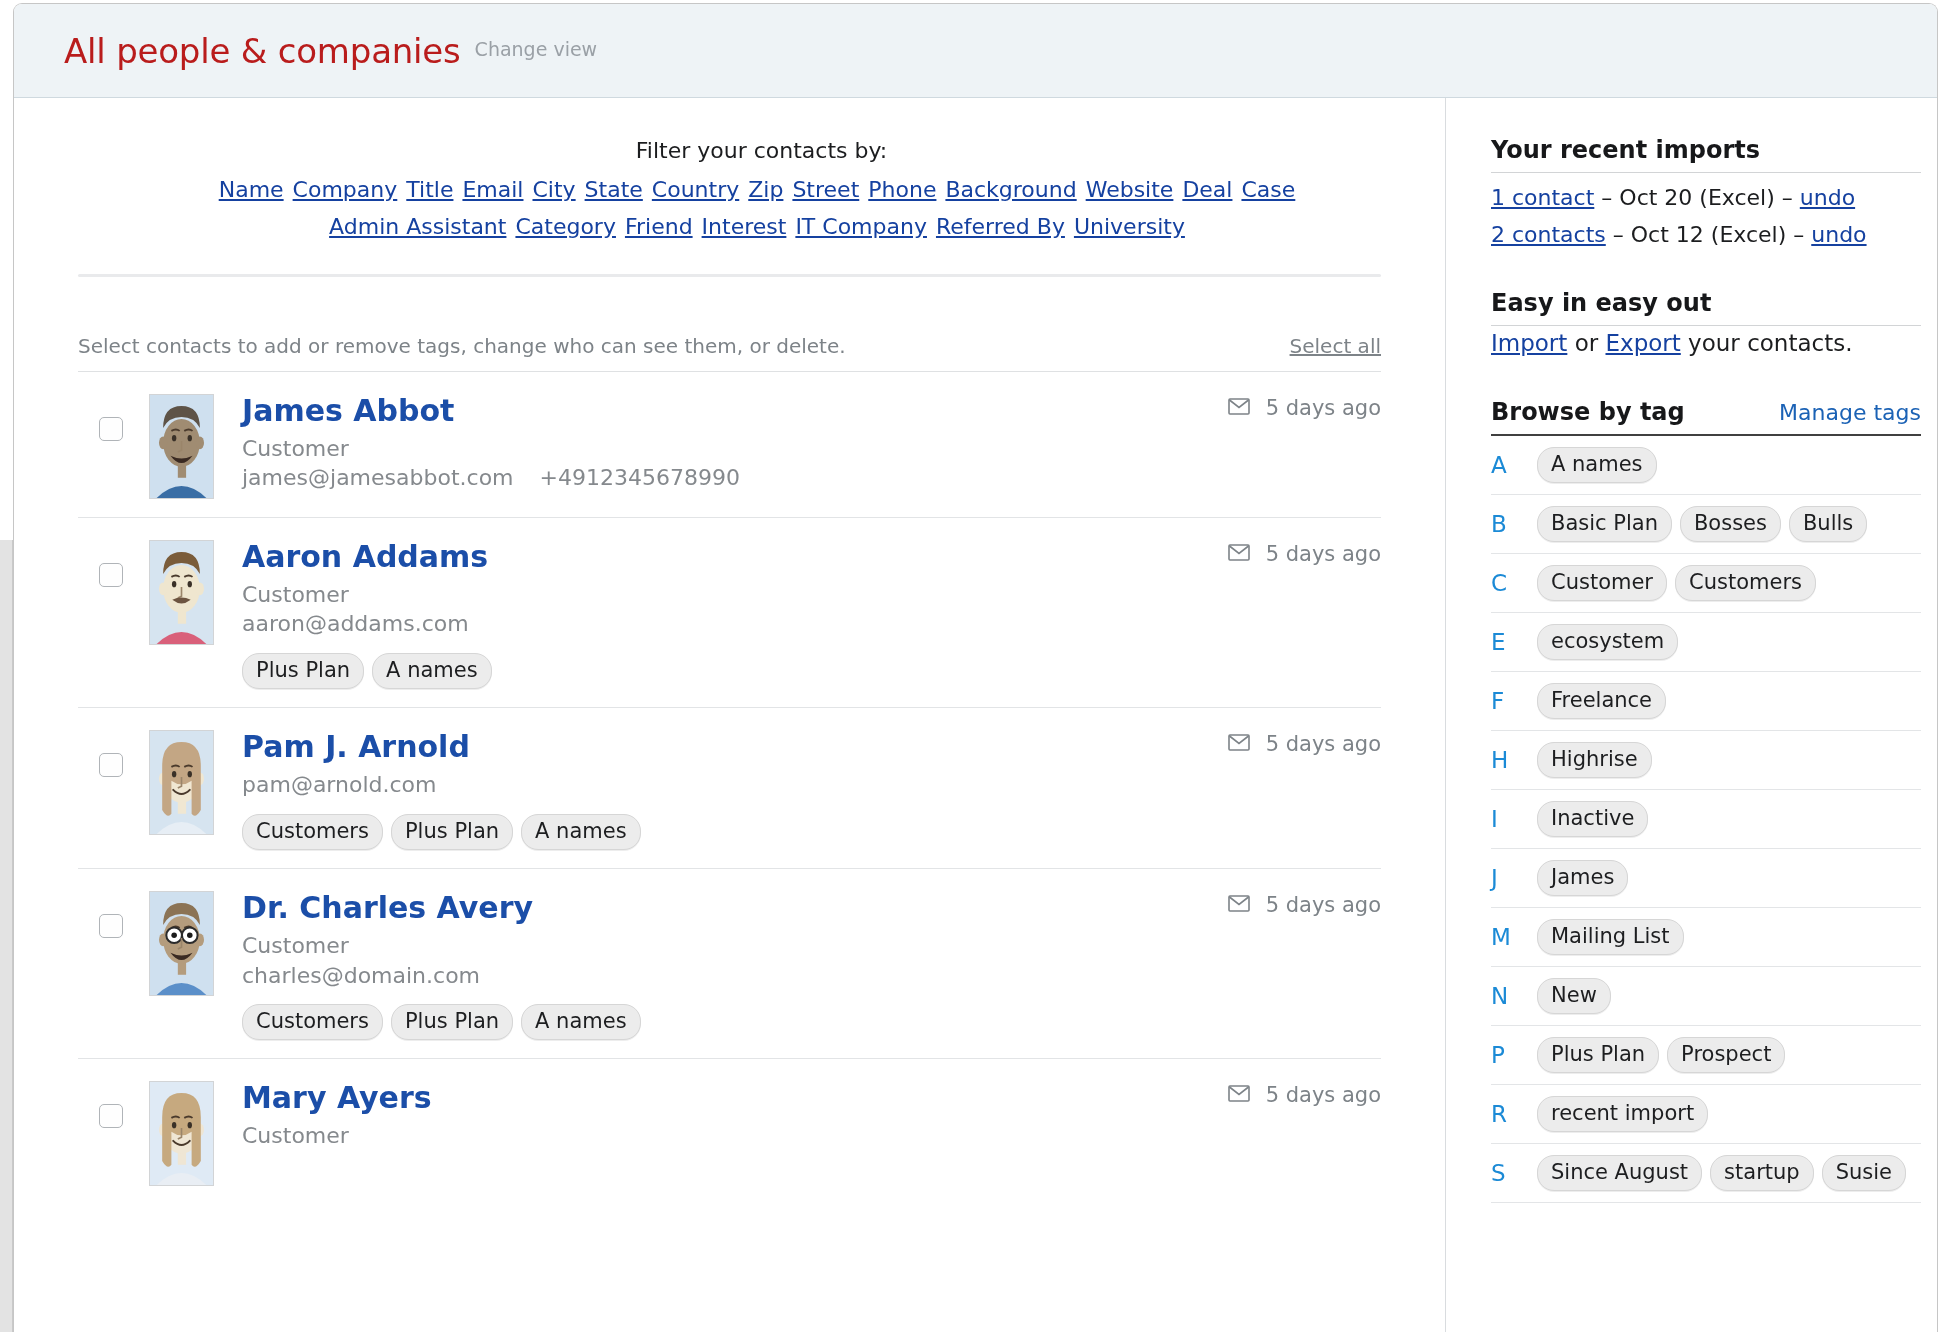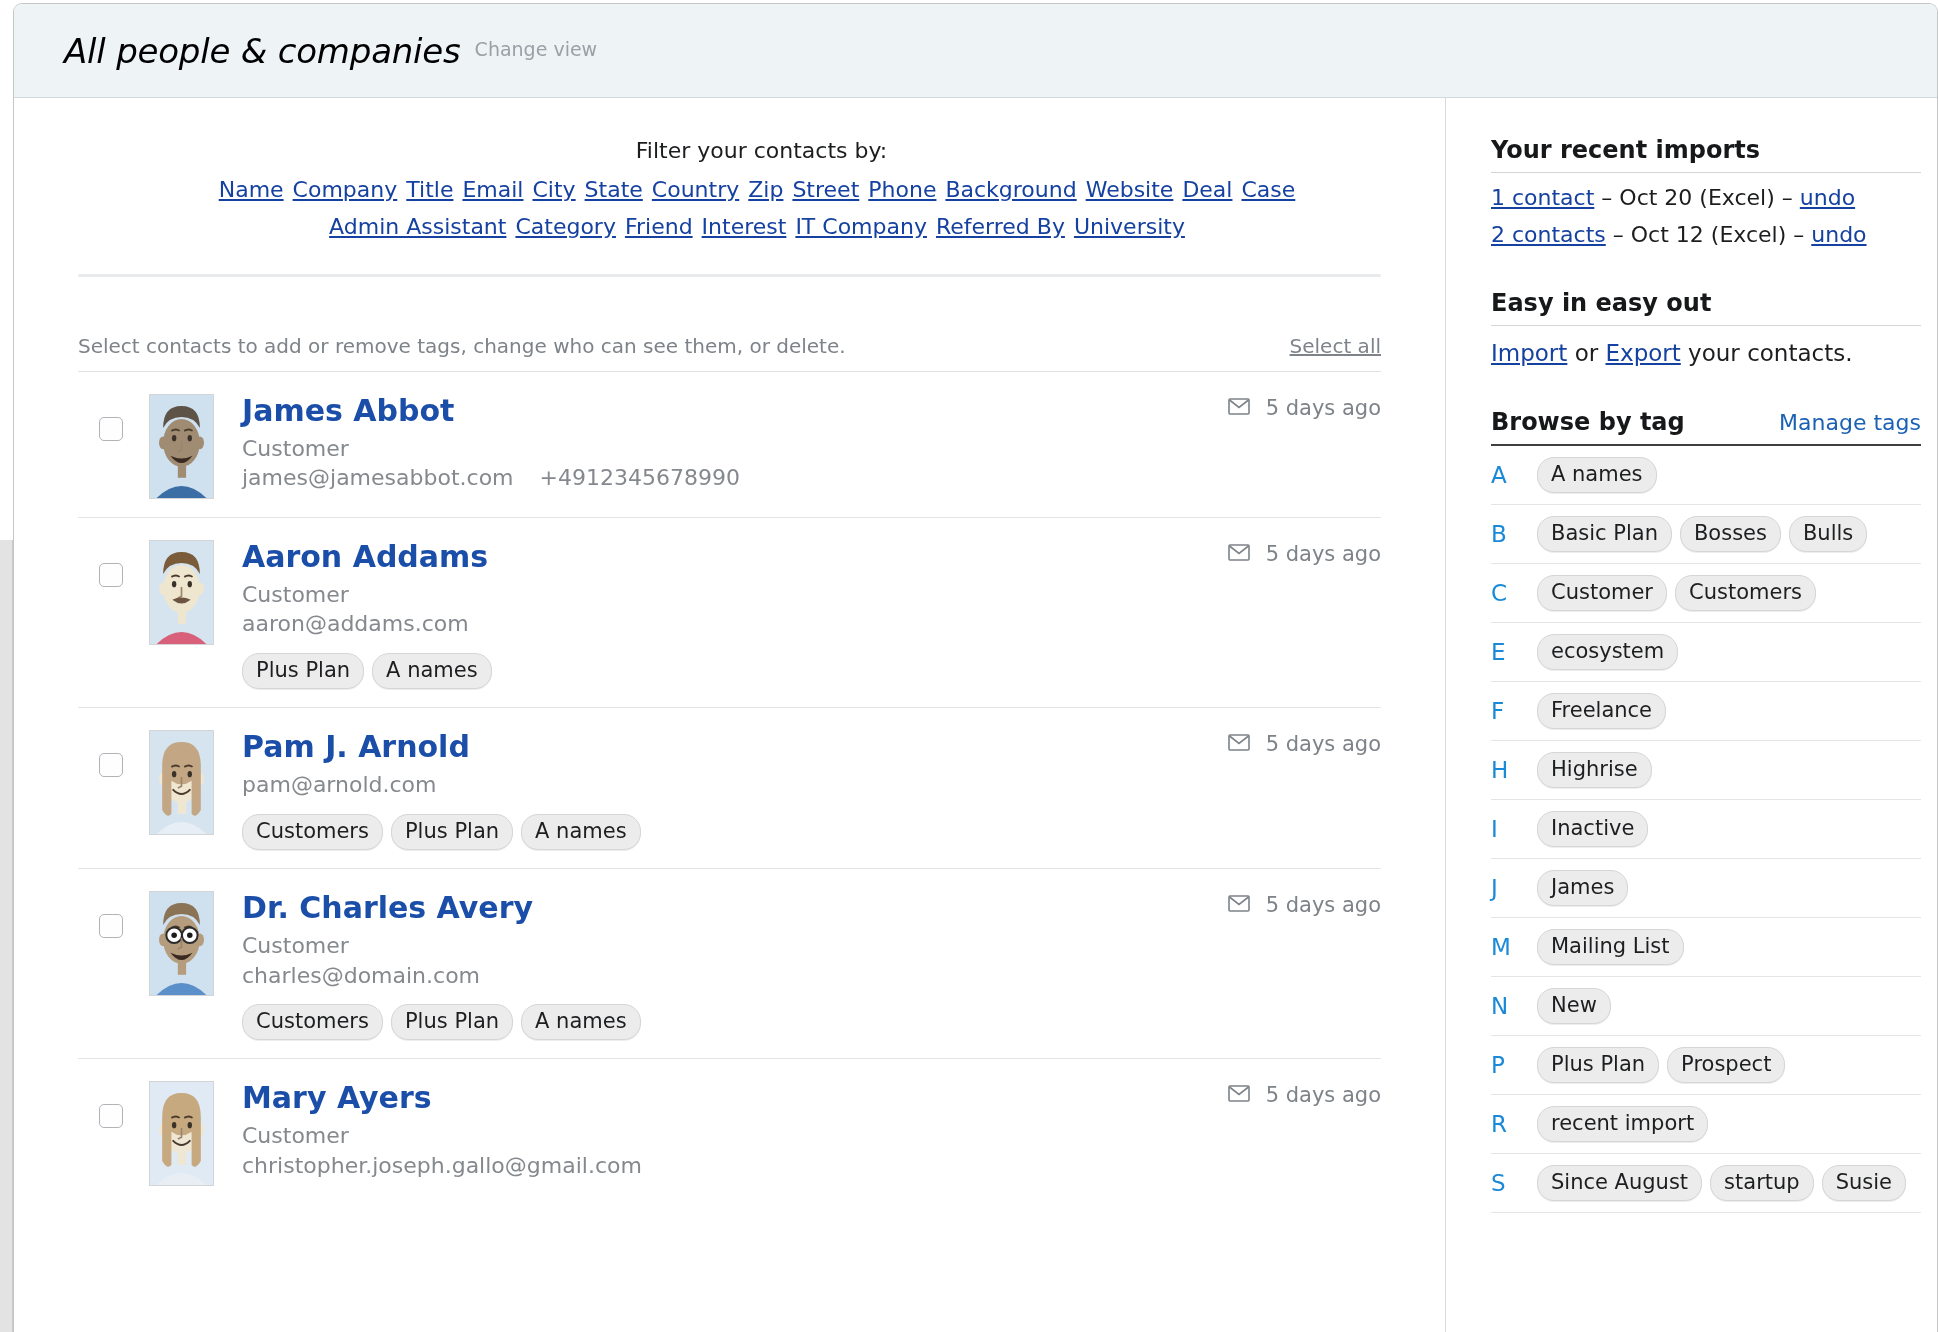--- a/index.html
+++ b/index.html
@@ -39,24 +39,23 @@
   .header {
     height: 94px;
     background: #eef3f6;
     border-bottom: 1px solid #cfd9df;
     display: flex;
     align-items: center;
     padding-left: 50px;
   }
   .header-title {
     font-size: 34px;
-    color: #000000;
+    color: #b91c1c;
     font-weight: 400;
     letter-spacing: -0.2px;
-    font-style: italic;
   }
   .header-changeview {
     font-size: 19px;
     color: #9aa0a6;
     margin-left: 14px;
     padding-bottom: 4px;
     cursor: pointer;
   }
 
   
@@ -194,21 +193,21 @@
   .side-h-row .side-h { border-bottom: none; padding-bottom: 0; }
   .manage-tags {
     font-size: 22px; color: #1b62b5; cursor: pointer;
   }
   .import-line {
     font-size: 22px; color: #1c1d1f;
     margin-top: 12px; white-space: nowrap;
   }
   .lnk { color: #1541a0; text-decoration: underline; cursor: pointer; }
   .side-gap { height: 42px; }
-  .easy-line { font-size: 23px; color: #1c1d1f; margin-top: 14px; }
+  .easy-line { font-size: 23px; color: #1c1d1f; margin-top: 4px; }
 
   .tag-group {
     display: flex; align-items: center;
     border-bottom: 1px solid #e3e5e7;
     padding: 11px 0 11px 0;
     min-height: 52px;
   }
   .tag-letter {
     width: 46px; flex: 0 0 auto;
     font-size: 23px; color: #1b8ad6;
@@ -376,21 +375,21 @@
     <ellipse cx="55" cy="52" rx="4.5" ry="7" fill="#efe6d4"></ellipse>
     <path d="M14 38 q0-26 21-26 q21 0 21 26 l0 48 q-6 10 -10 4 l0-36 q-11 8 -22 0 l0 36 q-4 6 -10 -4 z" fill="#c6a97f"></path>
     <path d="M24 39 q5 -3 9 0" fill="none" stroke="#4a3a2c" stroke-width="2"></path>
     <path d="M38 39 q5 -3 9 0" fill="none" stroke="#4a3a2c" stroke-width="2"></path>
     <ellipse cx="27" cy="47" rx="2.4" ry="3.4" fill="#3a3128"></ellipse>
                   <ellipse cx="44" cy="47" rx="2.4" ry="3.4" fill="#3a3128"></ellipse>
     <path d="M35 50 l0 10 l-4 2" fill="none" stroke="#9a856a" stroke-width="1.8"></path>
     <path d="M26 64 q9 9 18 0" fill="none" stroke="#4a3a2c" stroke-width="2.2" stroke-linecap="round"></path>
   </svg>
               </div>
-              <div class="contact-main"><div class="c-name">Mary Ayers</div><div class="c-title">Customer</div><div class="c-contactline"><span>christopher.joseph.gallo@gmail.com</span></div></div>
+              <div class="contact-main"><div class="c-name">Mary Ayers</div><div class="c-title">Customer</div></div>
               <div class="c-time">
              <span class="env-icon"><svg width="22" height="17" viewBox="0 0 22 17" fill="none" stroke="#7d8388" stroke-width="1.6">
   <rect x="1" y="1" width="20" height="15" rx="1"></rect>
                     <path d="M1.5 2 L11 9.5 L20.5 2"></path>
                   </svg></span>
              <span>5 days ago</span>
            </div>
             </div>
           </div>
       </div>

